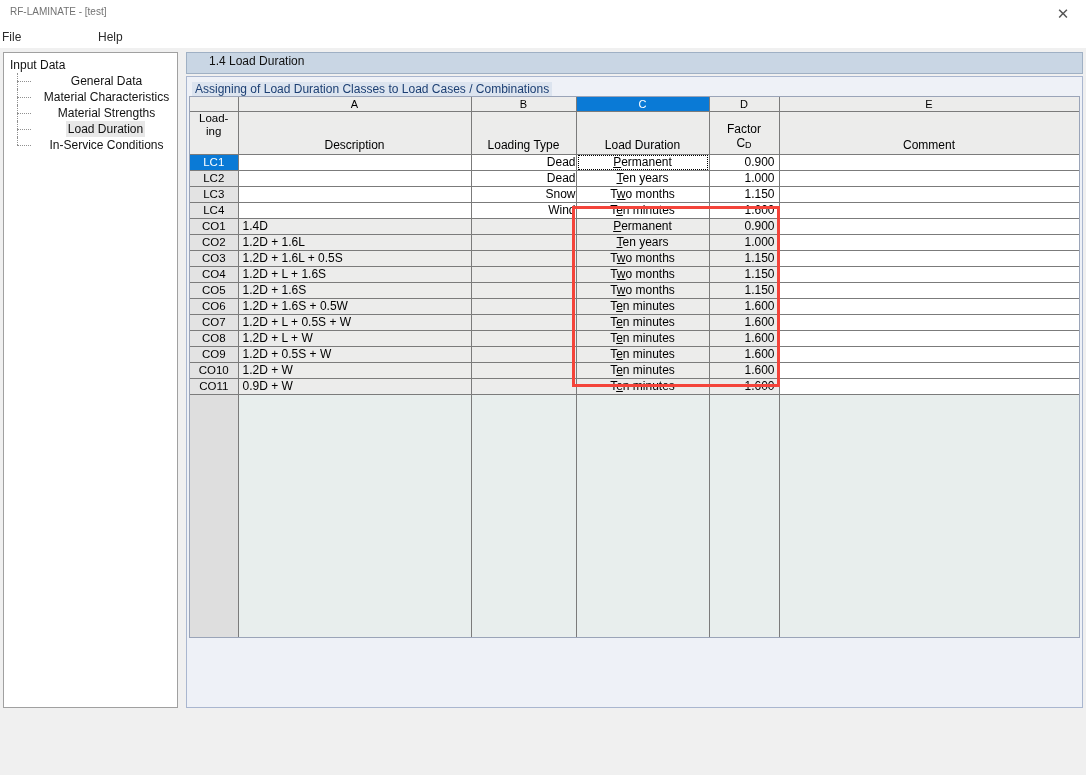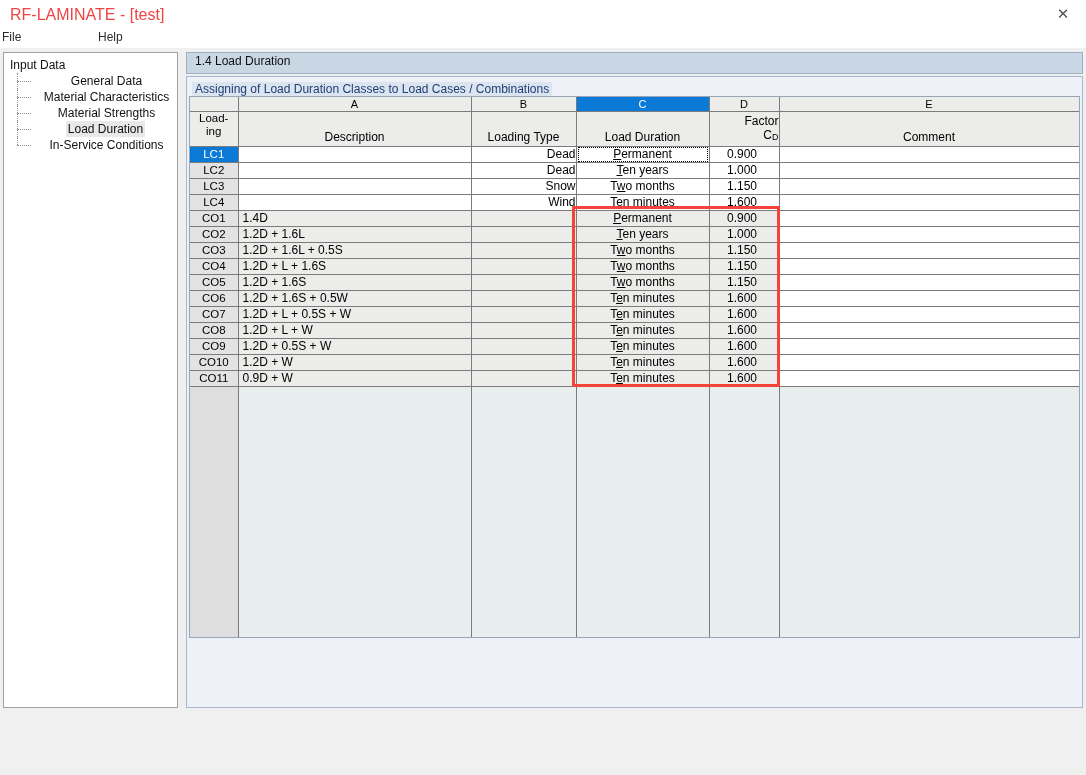--- a/index.html
+++ b/index.html
@@ -18,21 +18,21 @@
     box-sizing: border-box;
   }
 
   
   .titlebar {
     position: absolute; left: 0; top: 0; width: 1086px; height: 26px;
     background: #ffffff;
   }
   .titlebar .title {
     position: absolute; left: 10px; top: 6px;
-    font-size: 16px; color: #ef4444;
+    font-size: 10px; color: #737373;
     white-space: nowrap;
   }
   .win-close {
     position: absolute; right: 0; top: 0; width: 46px; height: 26px;
     display: flex; align-items: center; justify-content: center;
     color: #555; font-size: 15px; line-height: 1;
     cursor: default;
   }
 
   
@@ -95,21 +95,21 @@
   }
 
   
   .panel-title {
     position: absolute; left: 186px; top: 52px;
     width: 897px; height: 22px;
     background: #c9d6e4;
     border: 1px solid #9fb0c4;
     box-sizing: border-box;
     font-size: 12px; color: #101010;
-    padding-left: 8px; line-height: 17px;
+    padding-left: 22px; line-height: 17px;
     white-space: nowrap;
   }
   .panel-body {
     position: absolute; left: 186px; top: 76px;
     width: 897px; height: 632px;
     background: #eef1f7;
     border: 1px solid #a9b6cf;
     box-sizing: border-box;
   }
   .section-label {
@@ -178,41 +178,41 @@
     vertical-align: bottom;
     font-weight: normal;
     font-size: 12px;
     color: #000;
     padding-bottom: 2px;
   }
   tr.hdr-titles th.idhdr {
     vertical-align: middle;
     line-height: 13px;
     font-size: 11.5px;
-    padding-bottom: 8px;
-  }
-  .factor-stack { line-height: 14px; text-align: right; }
+    padding-bottom: 16px;
+  }
+  .factor-stack { line-height: 14px; }
   .factor-stack .sub { font-size: 9px; vertical-align: -1px; }
 
   
   tr.drow td { height: 16px; background: #ffffff; }
   tr.drow td.idcell {
     background: #e3e3e3;
     text-align: center;
     font-size: 11.5px;
     border-right: 1px solid #7b7b7b;
   }
   tr.drow td.idcell.sel {
     background: #0a7ad6;
     color: #ffffff;
   }
   tr.drow td.ca { text-align: left; padding-left: 4px; }
   tr.drow td.cb { text-align: right; }
   tr.drow td.cc { text-align: center; }
-  tr.drow td.cd { text-align: center; padding-right: 4px; }
+  tr.drow td.cd { text-align: right; padding-right: 4px; }
   tr.drow td.ce { text-align: left; padding-left: 4px; }
   tr.drow.co td.cb, tr.drow.co td.cc, tr.drow.co td.cd,
   tr.drow.co td.ca { background: #ececeb; }
   tr.drow.co td.ce { background: #ffffff; }
 
   td.focuscell {
     position: relative;
   }
   td.focuscell .focusbox {
     position: absolute; left: 1px; top: 0px; right: 1px; bottom: 0px;

